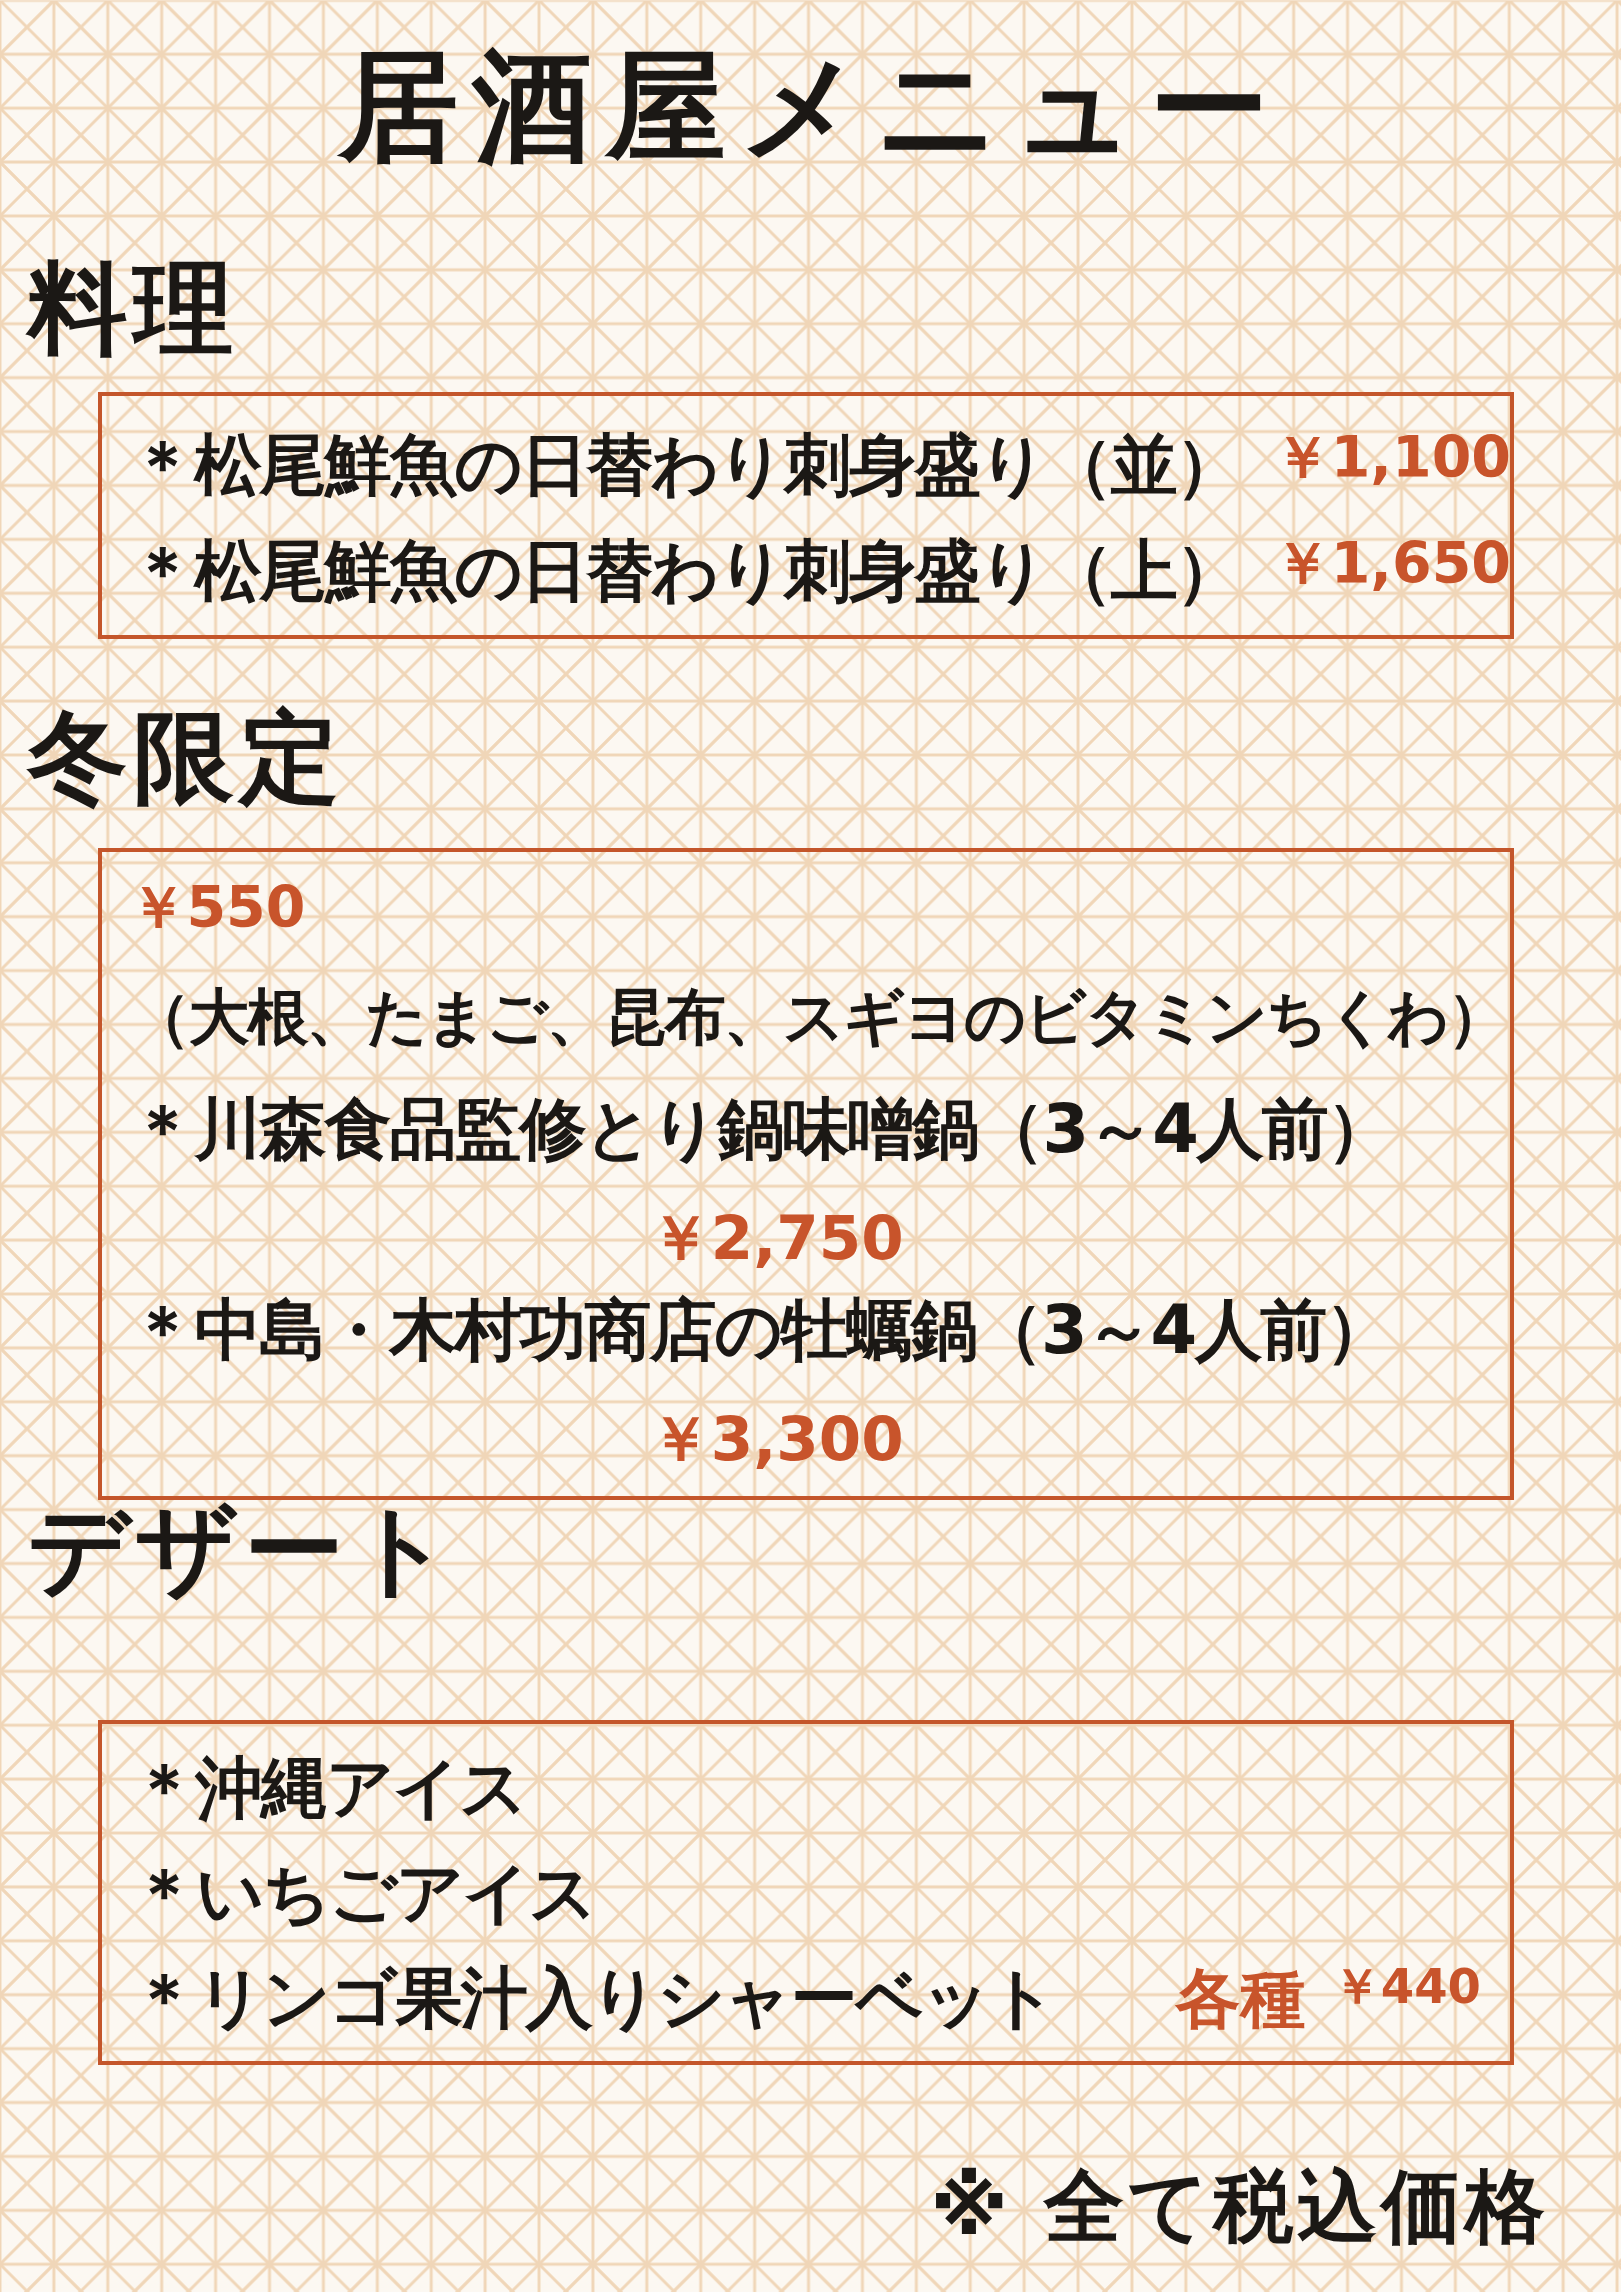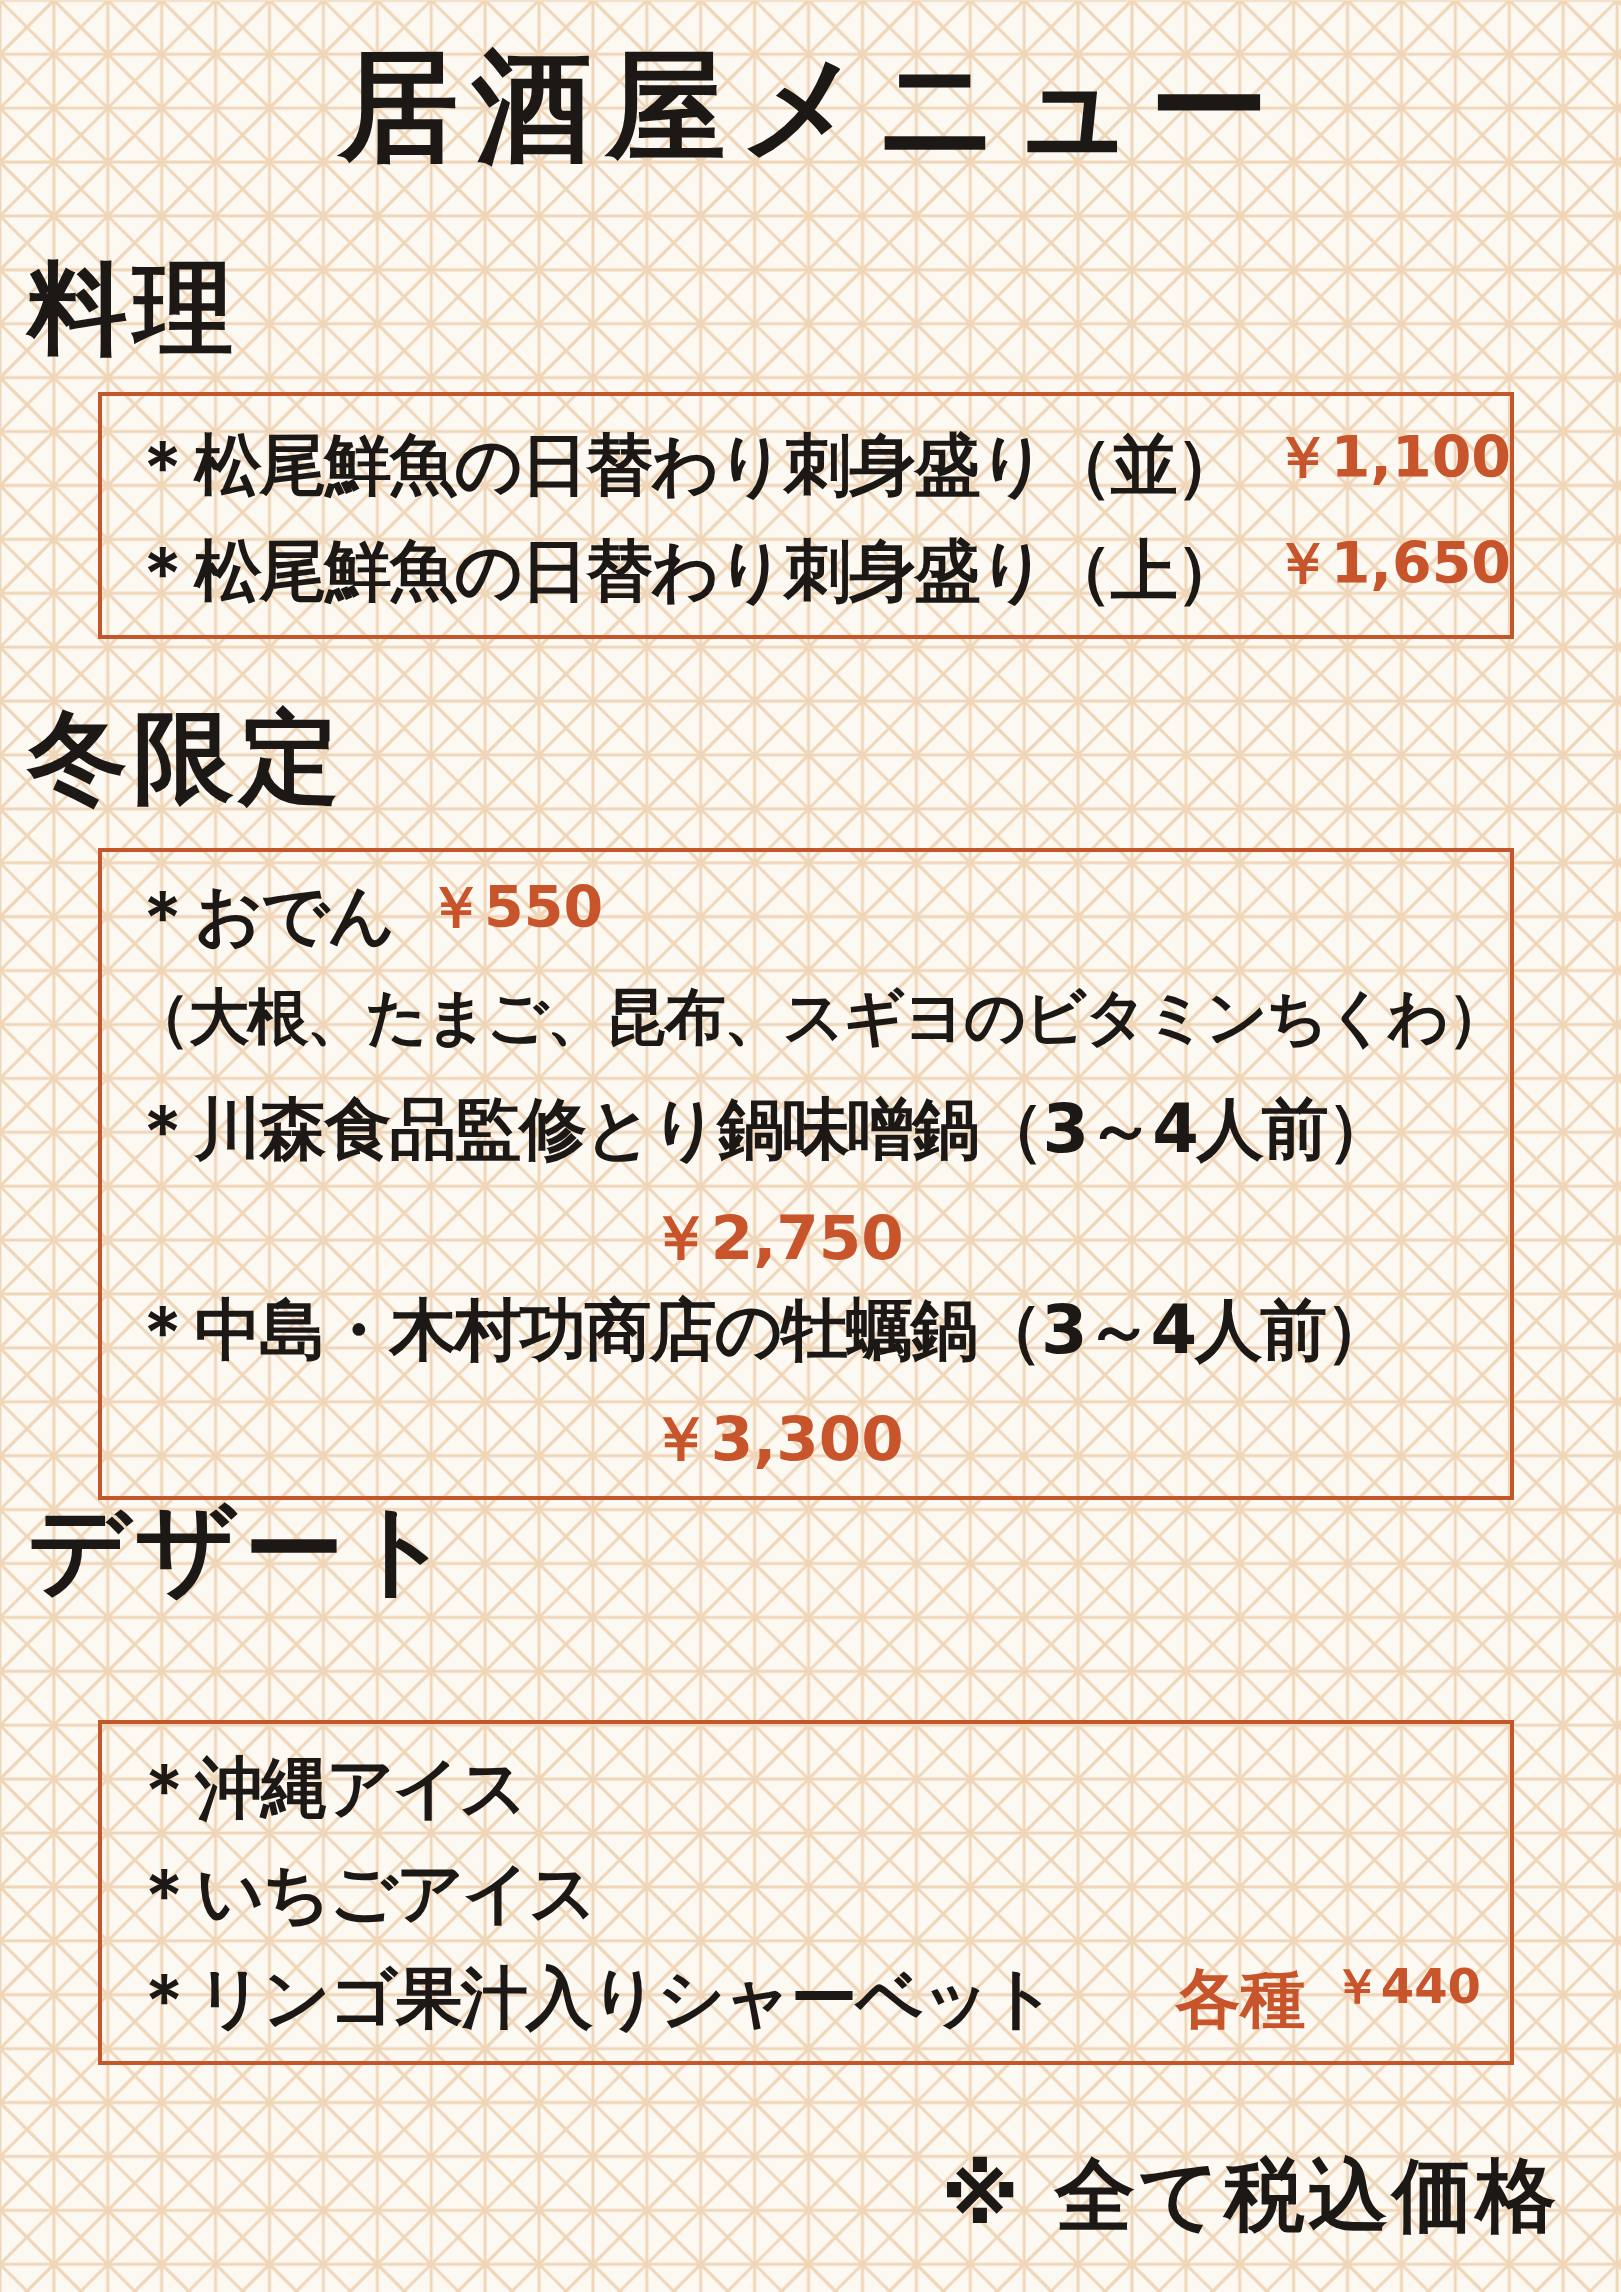--- a/index.html
+++ b/index.html
@@ -69,21 +69,21 @@
   }
   .group-price{
     display:flex;align-items:flex-start;gap:27.4px;white-space:nowrap;
   }
   .group-price-label{
     font-size:65px;font-weight:bold;color:var(--accent,#c8542b);
   }
   .group-price .price{font-size:48px;}
 
   .footer-note{
-    position:absolute;right:61px;top:2143px;margin:0;
+    position:absolute;right:61px;top:2143px;margin:11px;
     font-size:80px;font-weight:bold;letter-spacing:3.9px;
     color:var(--text,#1b1815);
   }
 </style>
 </head>
 <body>
 
 <div class="page">
 
   <svg class="bg" xmlns="http://www.w3.org/2000/svg" width="1621" height="2293" viewBox="0 0 1654 2339">
@@ -115,21 +115,20 @@
       <div class="item-row">
         <span class="item-name">＊松尾鮮魚の日替わり刺身盛り（上）</span>
         <span class="price">￥1,650</span>
       </div>
     </div>
 
     <h2 class="section-heading h-fuyu">冬限定</h2>
 
     <div class="box box2">
       <div class="item-row">
-        <span class="item-name">＊おでん</span>
         <span class="price">￥550</span>
       </div>
       <div class="item-row paren">
         <span class="item-name">（大根、たまご、昆布、スギヨのビタミンちくわ）</span>
       </div>
       <div class="item-row">
         <span class="item-name">＊川森食品監修とり鍋味噌鍋（3～4人前）</span>
       </div>
       <div class="price-row">
         <span class="price">￥2,750</span>

